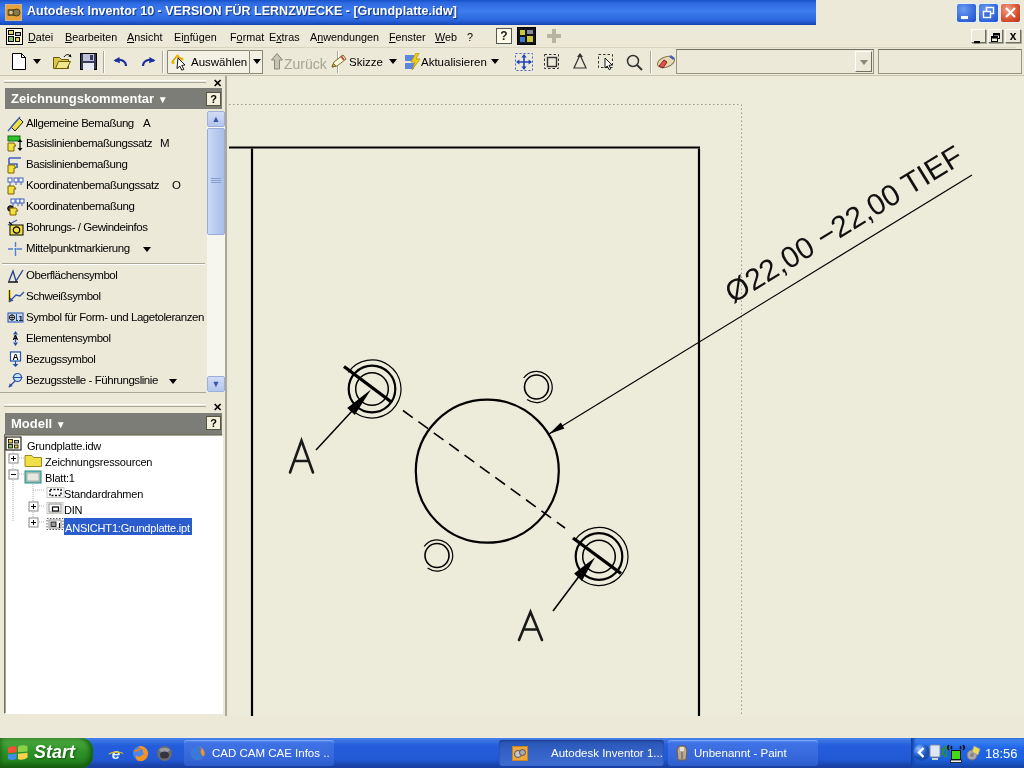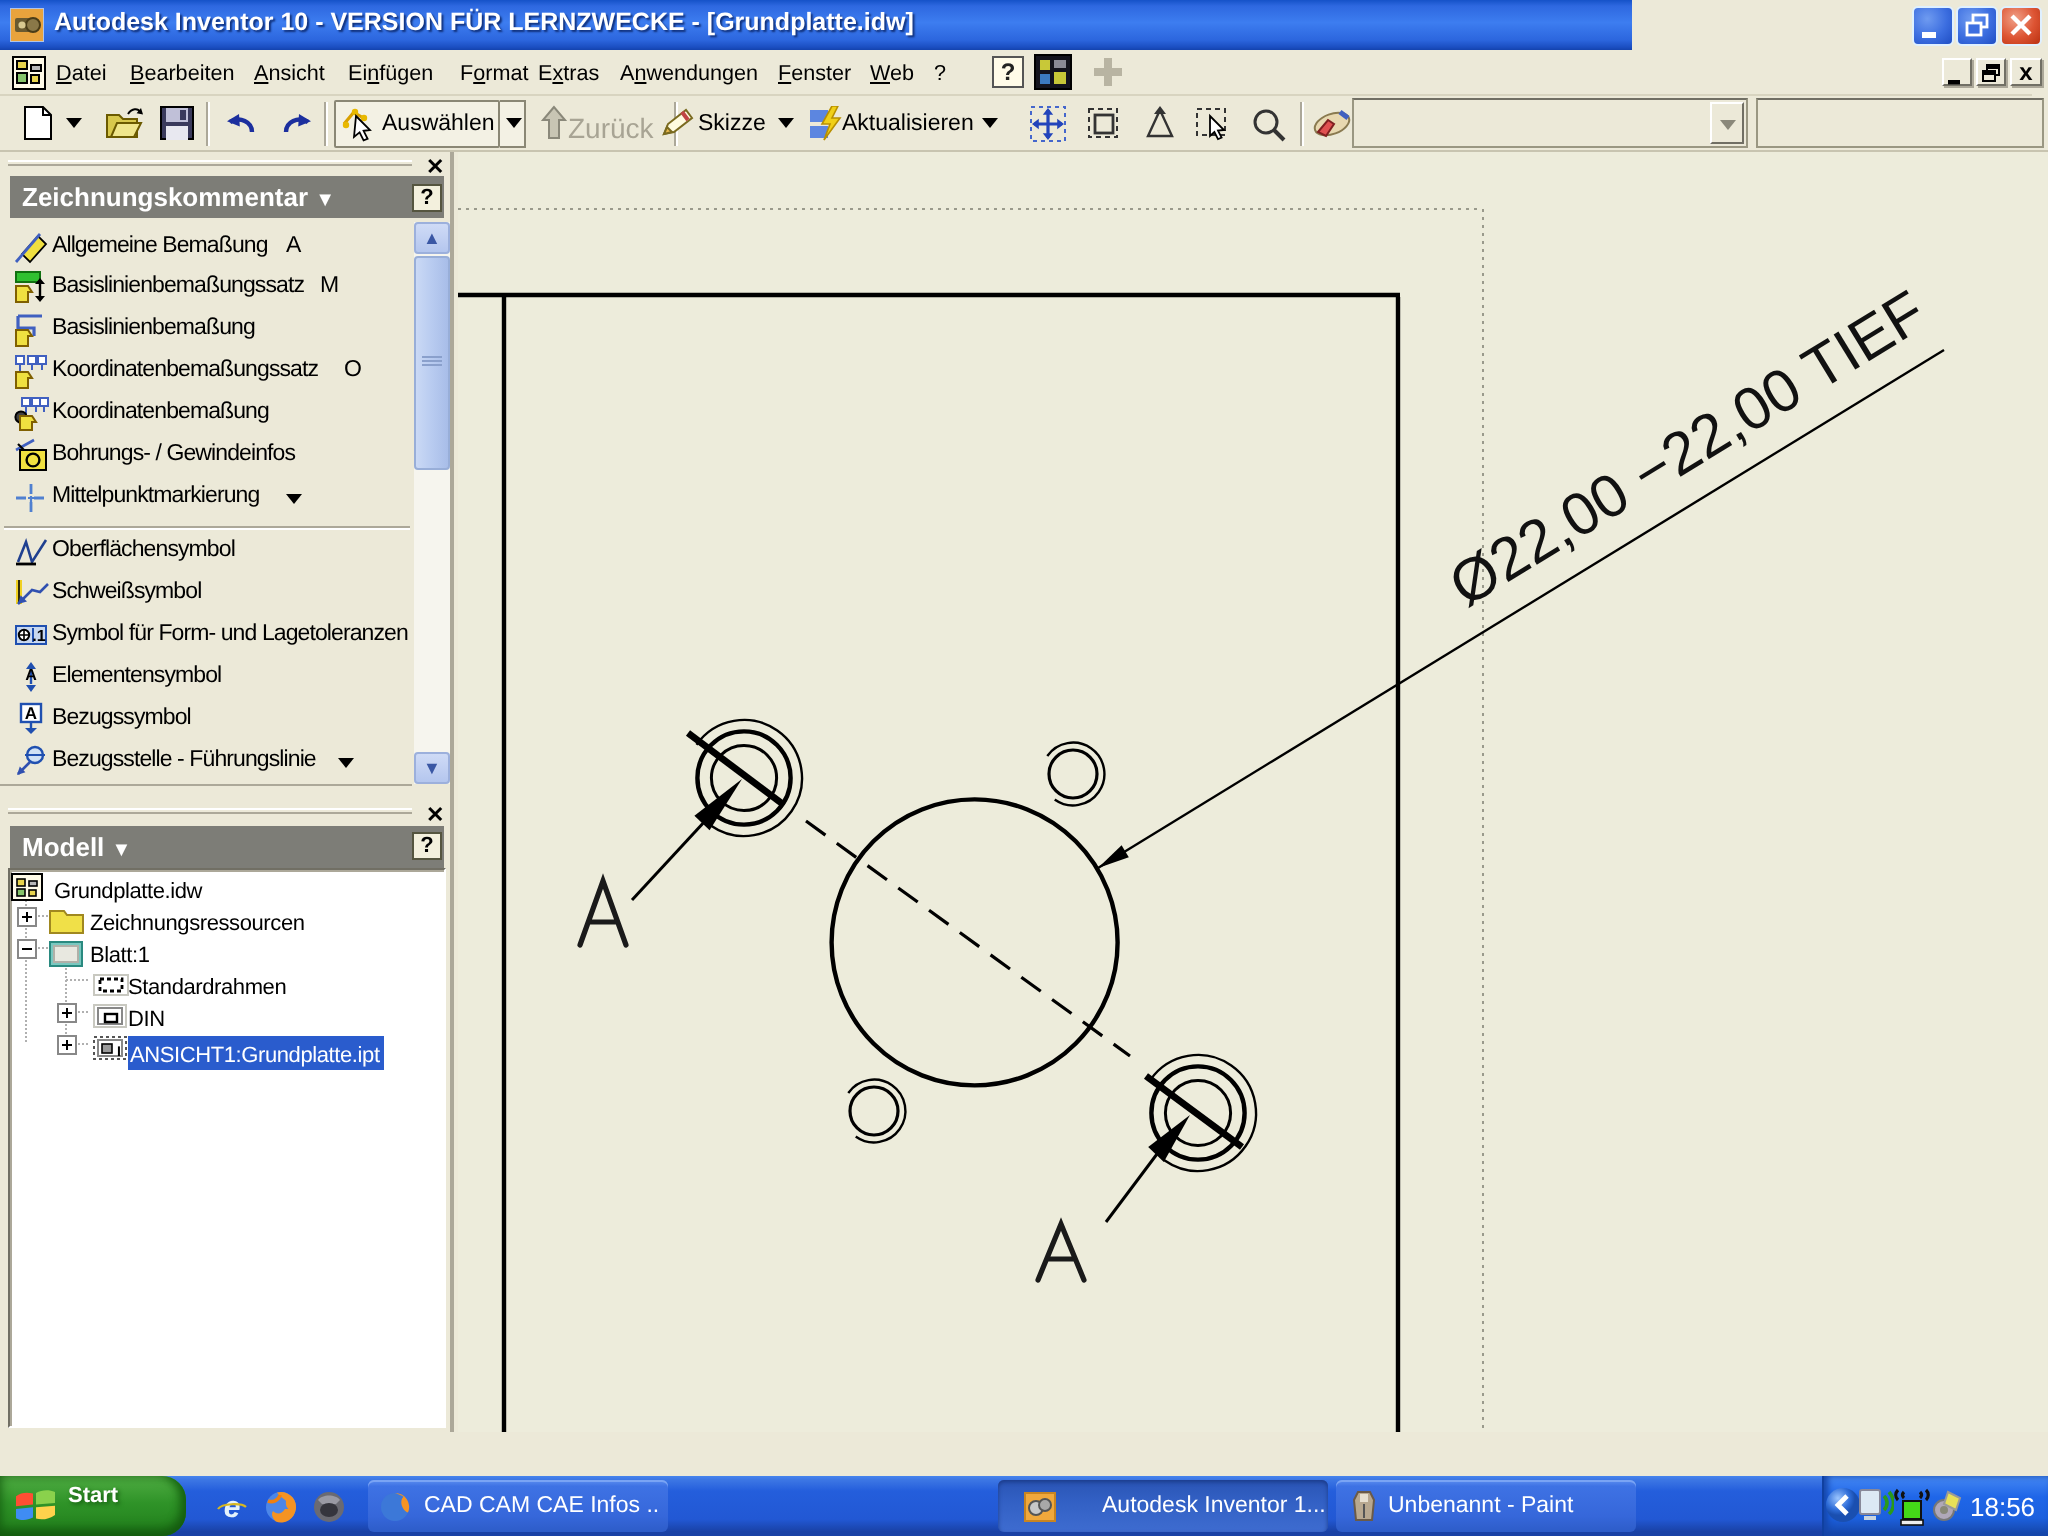--- a/index.html
+++ b/index.html
@@ -418,21 +418,21 @@
     background:linear-gradient(180deg,#6cba5c 0%,#4aa83e 8%,#2f9328 45%,#268620 80%,#1d7a18 100%);
     box-shadow:inset 0 -3px 6px #14590f,inset -3px 0 5px #1a6b14;">
     <svg class="abs" style="left:7px;top:5px" width="23" height="20">
       <g transform="skewY(-6 )">
       <path d="M1 5.2c2.5-1.6 5.5-1.6 8.5-0.4v5.4H1z" fill="#ff4e33"></path>
       <path d="M11 4.6c3-1.2 6.5-1 9.5 0.6v5.4l-9.5-0.2z" fill="#8ad14c"></path>
       <path d="M1 11.6h8.5v5.2c-3 1.2-6 1-8.5-0.6z" fill="#3f8cf3"></path>
       <path d="M11 11.8l9.5 0.2v4.6c-3 1.8-6.5 2-9.5 0.8z" fill="#ffd24c"></path>
       </g>
     </svg>
-    <span class="abs" style="left:34px;top:4px;color:#fff;font-size:11px;font-weight:bold;text-shadow:1px 1px 2px #14590f">Start</span>
+    <span class="abs" style="left:34px;top:4px;color:#fff;font-size:18px;font-weight:bold;font-style:italic;text-shadow:1px 1px 2px #14590f">Start</span>
   </div>
   <svg class="abs" style="left:108px;top:7px" width="17" height="17">
     <text x="8" y="13.5" font-size="15" font-weight="bold" fill="#e4f2fc" text-anchor="middle" font-style="italic">e</text>
     <path d="M1 9.5c2-3 12-3 14-1" fill="none" stroke="#d8b820" stroke-width="1.1"></path>
   </svg>
   <svg class="abs" style="left:132px;top:7px" width="17" height="17">
     <circle cx="8.5" cy="8.5" r="7.5" fill="#4c86e8"></circle>
     <path d="M8.5 1a7.5 7.5 0 0 1 7.4 8.8C13 11 10.5 9 11 5.5 9.5 4 8 3.5 6.5 1.3z" fill="#f59322"></path>
     <path d="M2 5.5C4.5 6.5 7.5 5 8 2.5" fill="none" stroke="#f08010" stroke-width="1.8"></path>
     <path d="M15.9 9.5a7.5 7.5 0 0 1-10 6.3C4 14 3.5 12 4.5 10.5c1.5 1.5 4 2 6-1z" fill="#f59322"></path>

